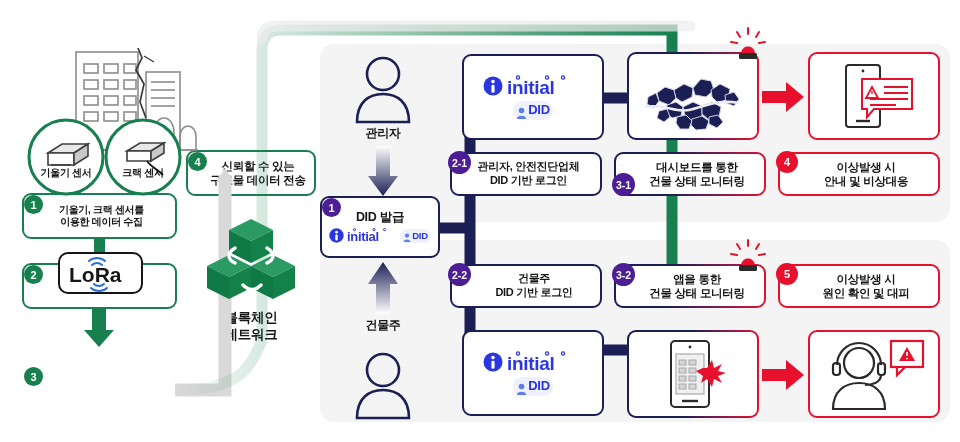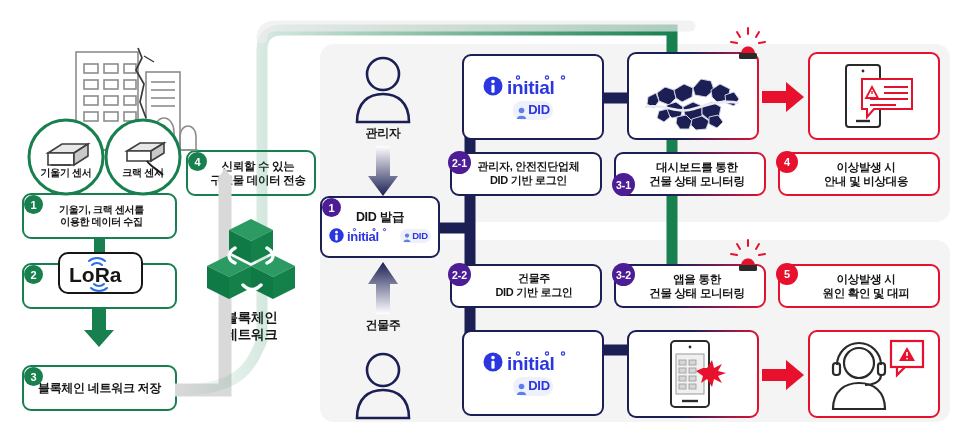--- a/index.html
+++ b/index.html
@@ -228,25 +228,20 @@
     <div>
       <div>사물 DID 서명</div>
     </div>
   </div>
   <div class="badge badge-g" style="left:24px;top:265px;width:19px;height:19px;font-size:11px;">2</div>
 
   <svg class="abs" style="left:82px;top:308px;width:36px;height:40px;">
     <path d="M10,0 l14,0 l0,22 l8,0 l-15,17 l-15,-17 l8,0 z" fill="#17804e"></path>
   </svg>
 
-  <div class="gbox" style="left:22px;top:365px;width:155px;height:46px;font-size:12px;">
-    <div>
-      <div>블록체인 네트워크 저장</div>
-    </div>
-  </div>
   <div class="badge badge-g" style="left:24px;top:367px;width:19px;height:19px;font-size:11px;">3</div>
 
   <div class="gbox" style="left:186px;top:150px;width:130px;height:46px;font-size:11.5px;padding-left:14px;">
     <div>
       <div>신뢰할 수 있는</div>
       <div>구조물 데이터 전송</div>
     </div>
   </div>
   <div class="badge badge-g" style="left:188px;top:152px;width:19px;height:19px;font-size:11px;">4</div>
 

